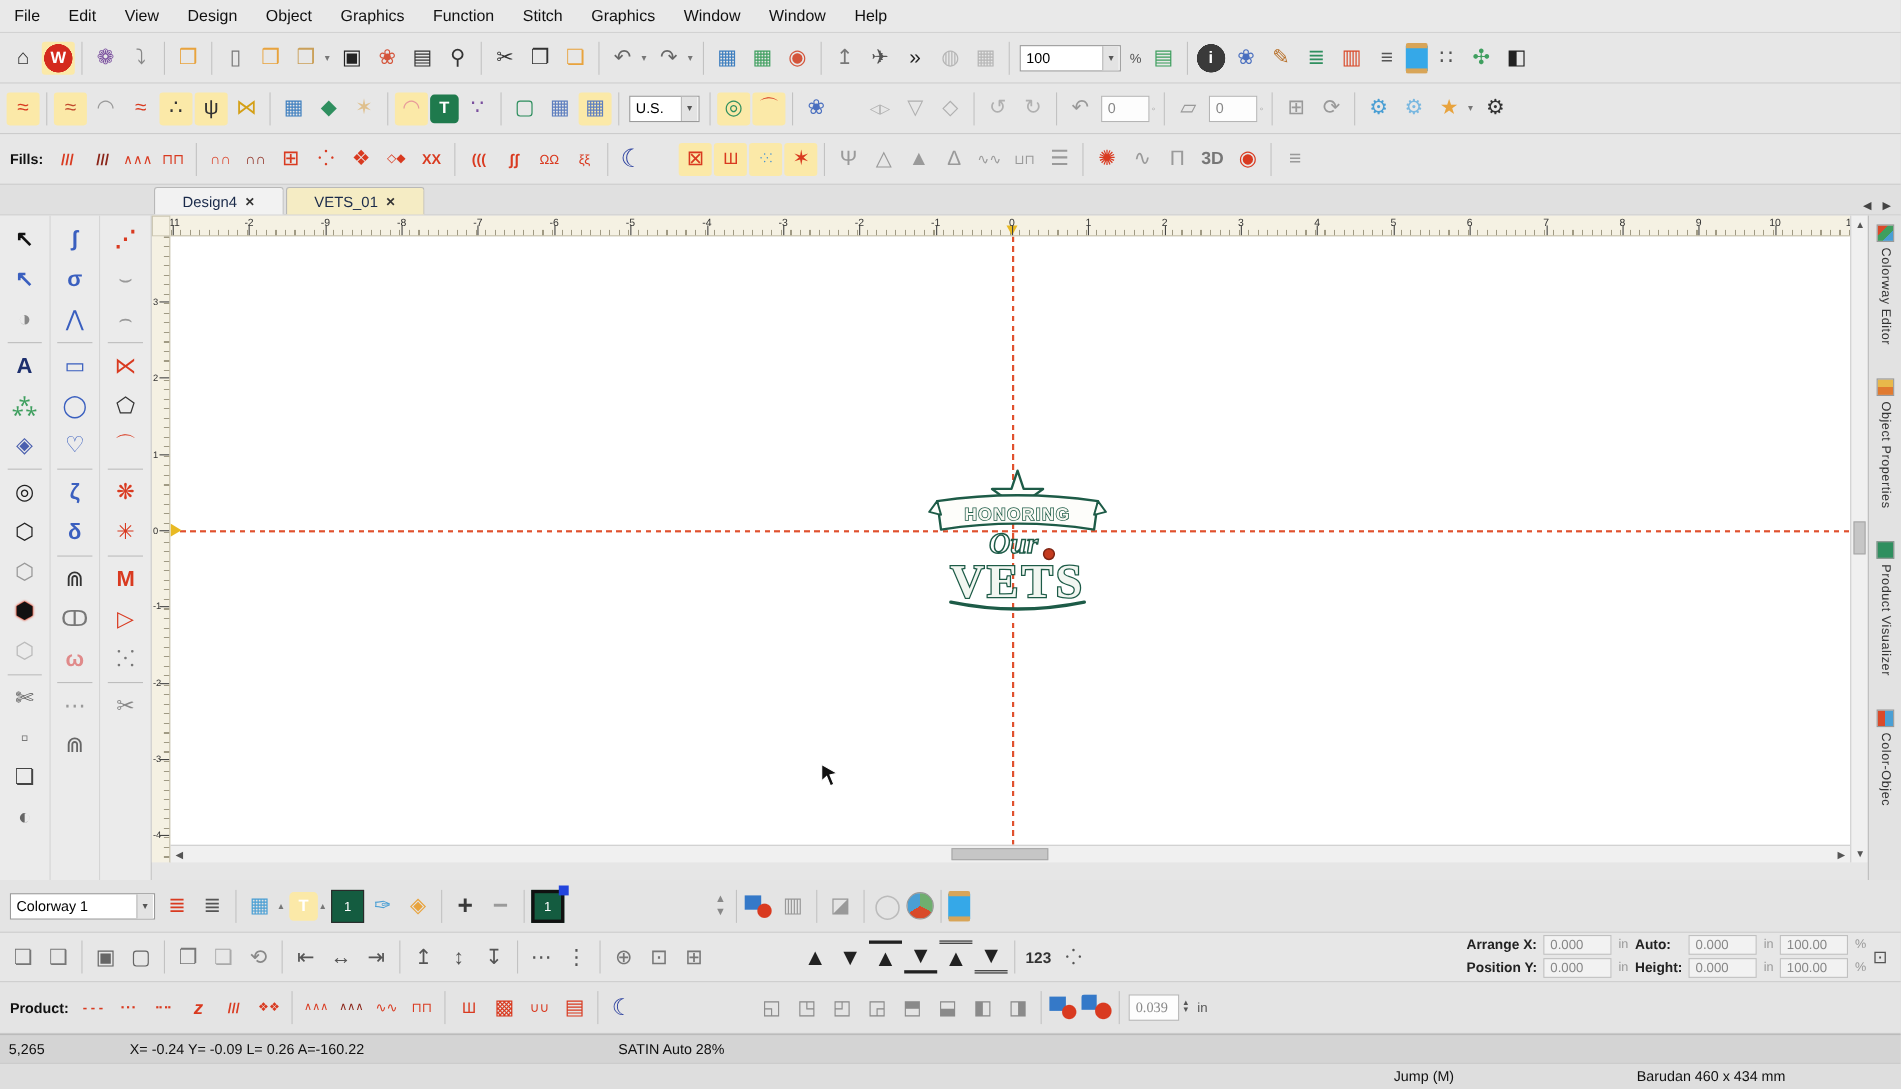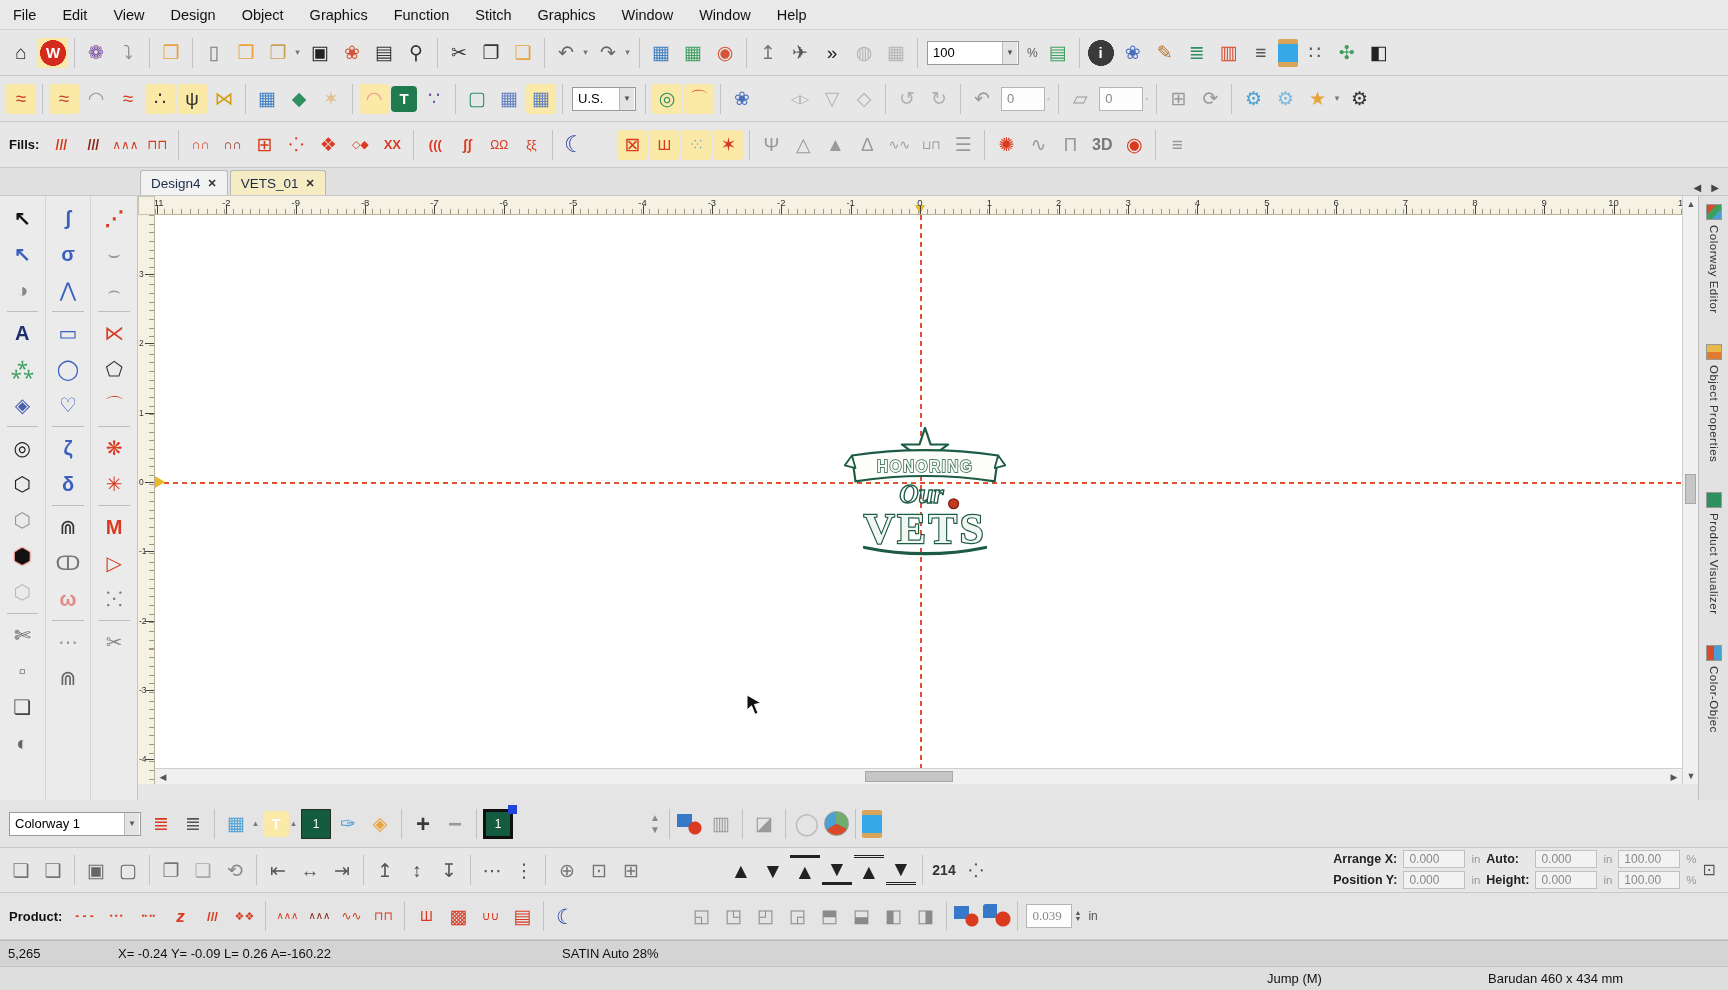--- a/index.html
+++ b/index.html
@@ -49,21 +49,21 @@
   .combo-btn { width:15px; height:100%; background:#e3e3e3; border-left:1px solid #bbb; font-size:8px; color:#555; display:flex; align-items:center; justify-content:center; }
   .tbin { display:inline-flex; align-items:center; margin:0 3px; flex:none; }
   .tbin-input { width:44px; height:24px; border:1px solid #b5b5b5; background:#fdfdfd; color:#888; font-size:13px; padding:0 5px; font-family:"Liberation Sans",sans-serif; }
   .indot { font-size:9px; color:#999; margin-left:2px; }
   .vspin { display:inline-flex; flex-direction:column; justify-content:center; margin-left:2px; }
   .vspin i { font-style:normal; font-size:7px; line-height:6px; color:#555; text-align:center; }
   .vspin.big i { font-size:10px; line-height:10px; color:#888; padding:1px 4px; }
 
   
   #tabrow { position:absolute; top:168px; left:0; width:1728px; height:28px; background:#e0e0e0; display:flex; align-items:flex-end; border-bottom:1px solid #c9c9c9; }
-  .tab { display:flex; align-items:center; gap:7px; height:25px; padding:0 10px; font-size:13.5px; border:1px solid #b8b8b8; border-bottom:none; border-radius:3px 3px 0 0; margin-right:2px; color:#1a2a4a; }
+  .tab { display:flex; align-items:center; gap:7px; height:25px; padding:0 25px; font-size:13.5px; border:1px solid #b8b8b8; border-bottom:none; border-radius:3px 3px 0 0; margin-right:2px; color:#1a2a4a; }
   .tab .close { font-size:11px; color:#333; font-weight:bold; }
   .tab.inactive { background:#f2f2f2; }
   .tab.active { background:#f5ecc4; }
   .tabspacer { width:140px; flex:none; }
   .tabarrows { margin-left:auto; margin-right:6px; display:flex; gap:4px; }
   .tabarrows span { font-size:10px; color:#444; padding:2px 3px; }
 
   
   #workspace { position:absolute; top:196px; left:0; width:1728px; height:604px; background:#e6e6e6; }
   #toolbox { position:absolute; left:0; top:0; width:138px; height:604px; background:#ebebeb; display:flex; border-right:1px solid #c5c5c5; }
@@ -565,21 +565,21 @@
       <span class="tgap"></span>
       <span class="tgap"></span>
       <span class="tgap"></span>
       <span class="ticon" style="color: rgb(34, 34, 34); font-size: 21px;">▲</span>
       <span class="ticon" style="color: rgb(34, 34, 34); font-size: 21px;">▼</span>
       <span class="ticon bar-t" style="color: rgb(34, 34, 34); font-size: 21px;">▲</span>
       <span class="ticon bar-b" style="color: rgb(34, 34, 34); font-size: 21px;">▼</span>
       <span class="ticon bar-t2" style="color: rgb(34, 34, 34); font-size: 21px;">▲</span>
       <span class="ticon bar-b2" style="color: rgb(34, 34, 34); font-size: 21px;">▼</span>
       <span class="tsep"></span>
-      <span class="ticon txt" style="color: rgb(51, 51, 51); font-size: 14px;">214</span>
+      <span class="ticon txt" style="color: rgb(51, 51, 51); font-size: 14px;">123</span>
       <span class="ticon" style="color: rgb(85, 85, 85);">⁘</span>
     </span>
   <div id="transform-panel">
     <span class="lab">Arrange X:</span>
     <input value="0.000" style="">
     <span class="unit">in</span>
     <span class="lab">Auto:</span>
     <input value="0.000" style="">
     <span class="unit">in</span>
     <input value="100.00" style="">

